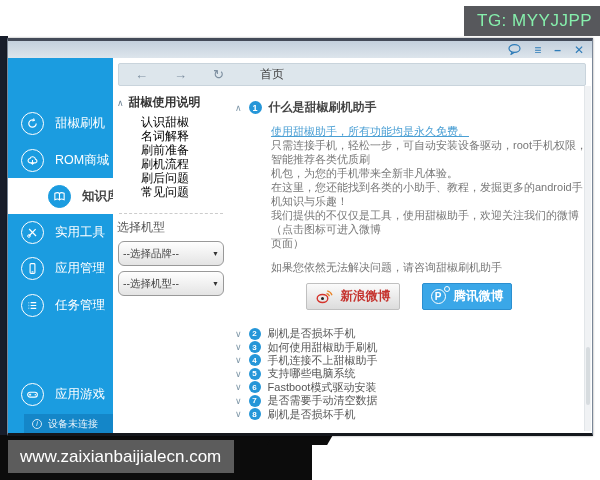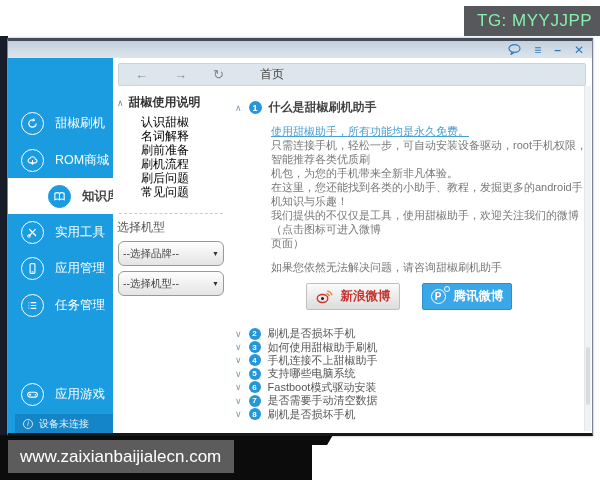--- a/index.html
+++ b/index.html
@@ -29,21 +29,21 @@
   
   .sidebar { position:relative; width:105px; background:#1b9ce0; flex:0 0 auto; }
   .sb-item { position:absolute; left:0; width:105px; height:36px; display:flex; align-items:center;
              padding-left:13px; color:#fff; cursor:pointer; }
   .sb-item .circle { width:23px; height:23px; border:1.6px solid #fff; border-radius:50%;
                      display:flex; align-items:center; justify-content:center; flex:0 0 auto; color:#fff; }
   .sb-item .lbl { font-size:12.5px; margin-left:11px; white-space:nowrap; }
   .sb-item.selected { background:#ffffff; color:#444;padding-left:40px; }
   .sb-item.selected .circle { background:#1b9ce0; border-color:#1b9ce0; color:#fff; }
   .sb-item.selected .lbl { color:#444; font-weight:bold; }
-  .sb-status { position:absolute; left:7px; bottom:0; width:105px; height:19px; background:#1486c8;
+  .sb-status { position:absolute; left:16px; bottom:0; width:105px; height:19px; background:#1486c8;
                color:#eaf4fb; font-size:10px; display:flex; align-items:center; padding-left:8px; gap:6px; }
   .info-dot { width:10px; height:10px; border:1px solid #cfe6f5; border-radius:50%; font-size:7px;
               line-height:8px; text-align:center; font-style:italic; flex:0 0 auto; }
 
   
   .content { position:relative; flex:1; background:#fff; display:flex; flex-direction:column; min-width:0; }
   .toolbar { margin:5px 6px 0 5px; height:23px; background:#dde6ec; border:1px solid #c9d4dc;
              border-radius:2px; display:flex; align-items:center; font-size:13px; color:#7d8fa0; flex:0 0 auto; }
   .nav-ico { margin-left:26px; cursor:pointer; }
   .nav-ico:first-child { margin-left:16px; }

